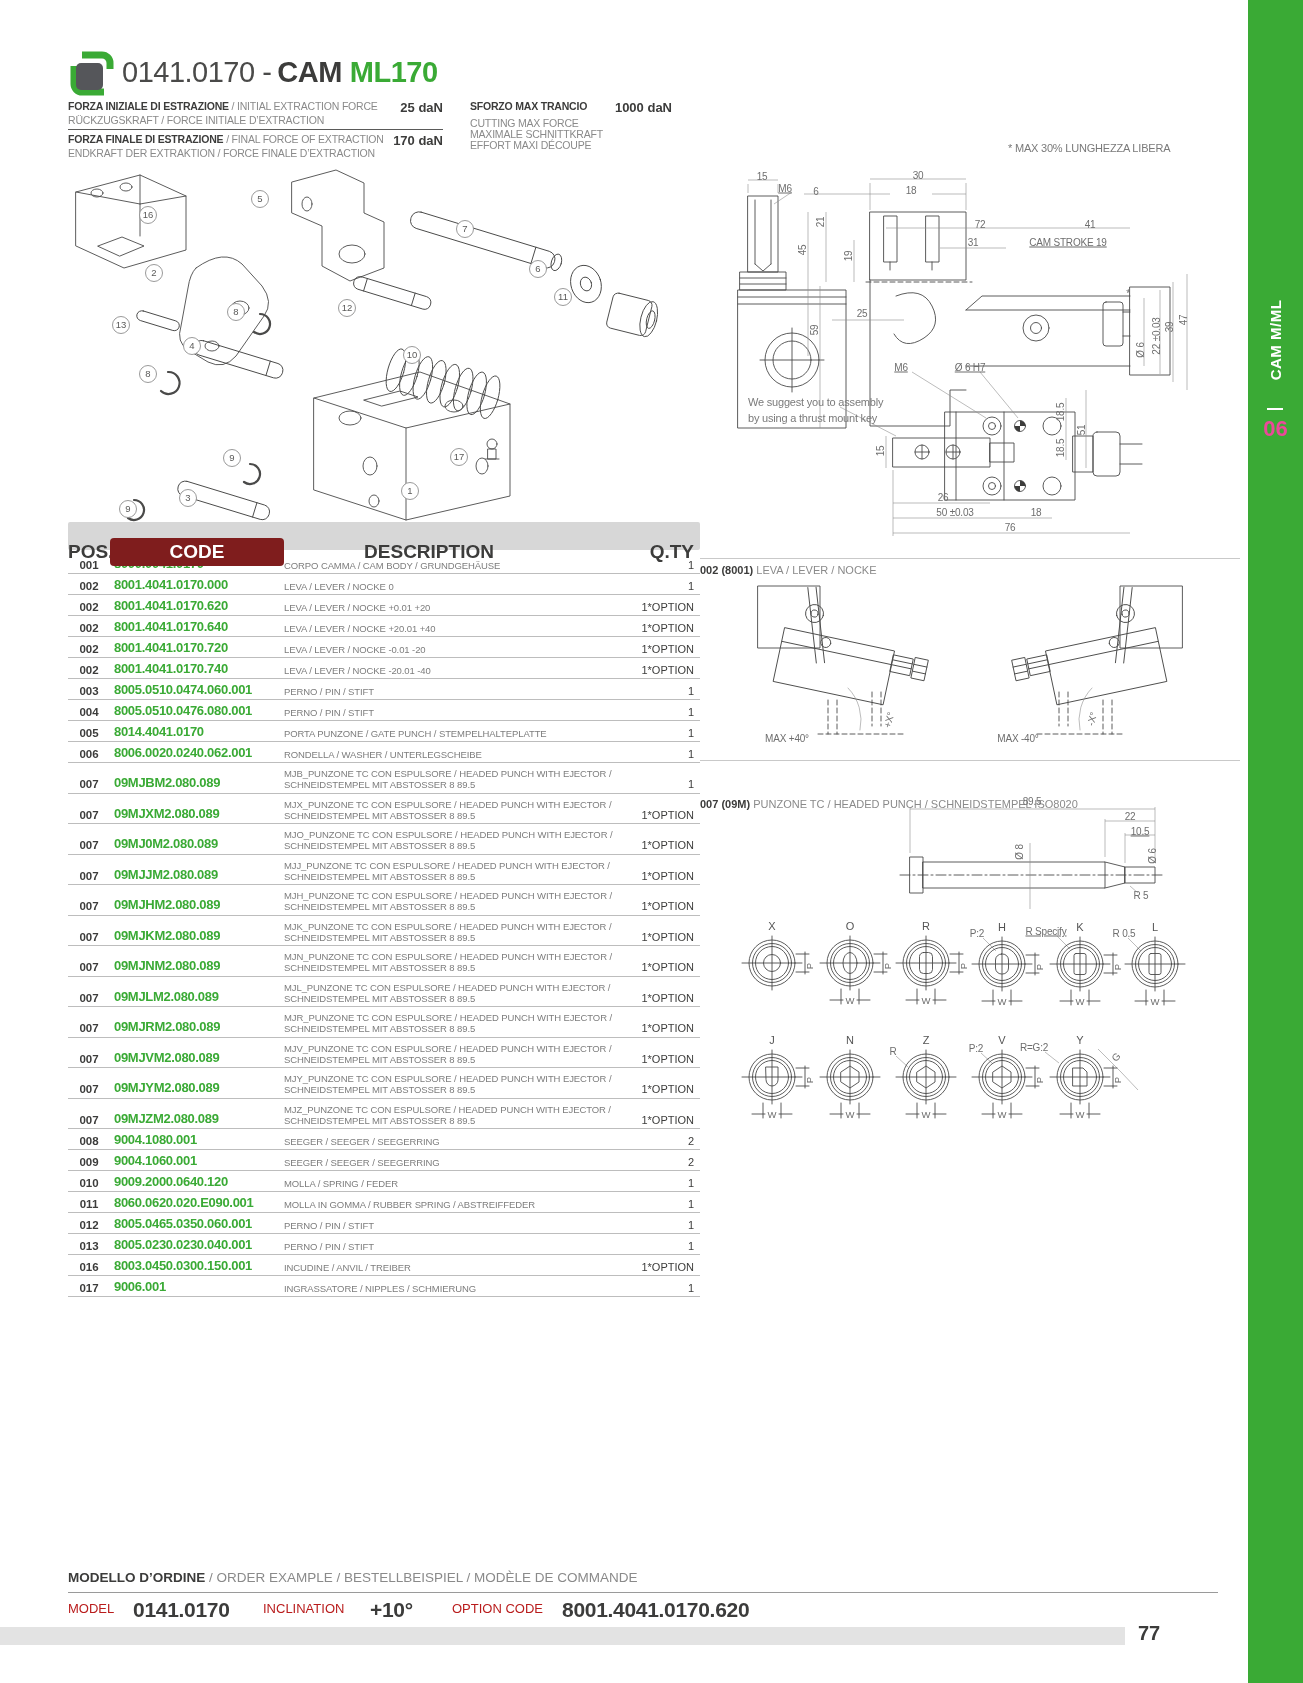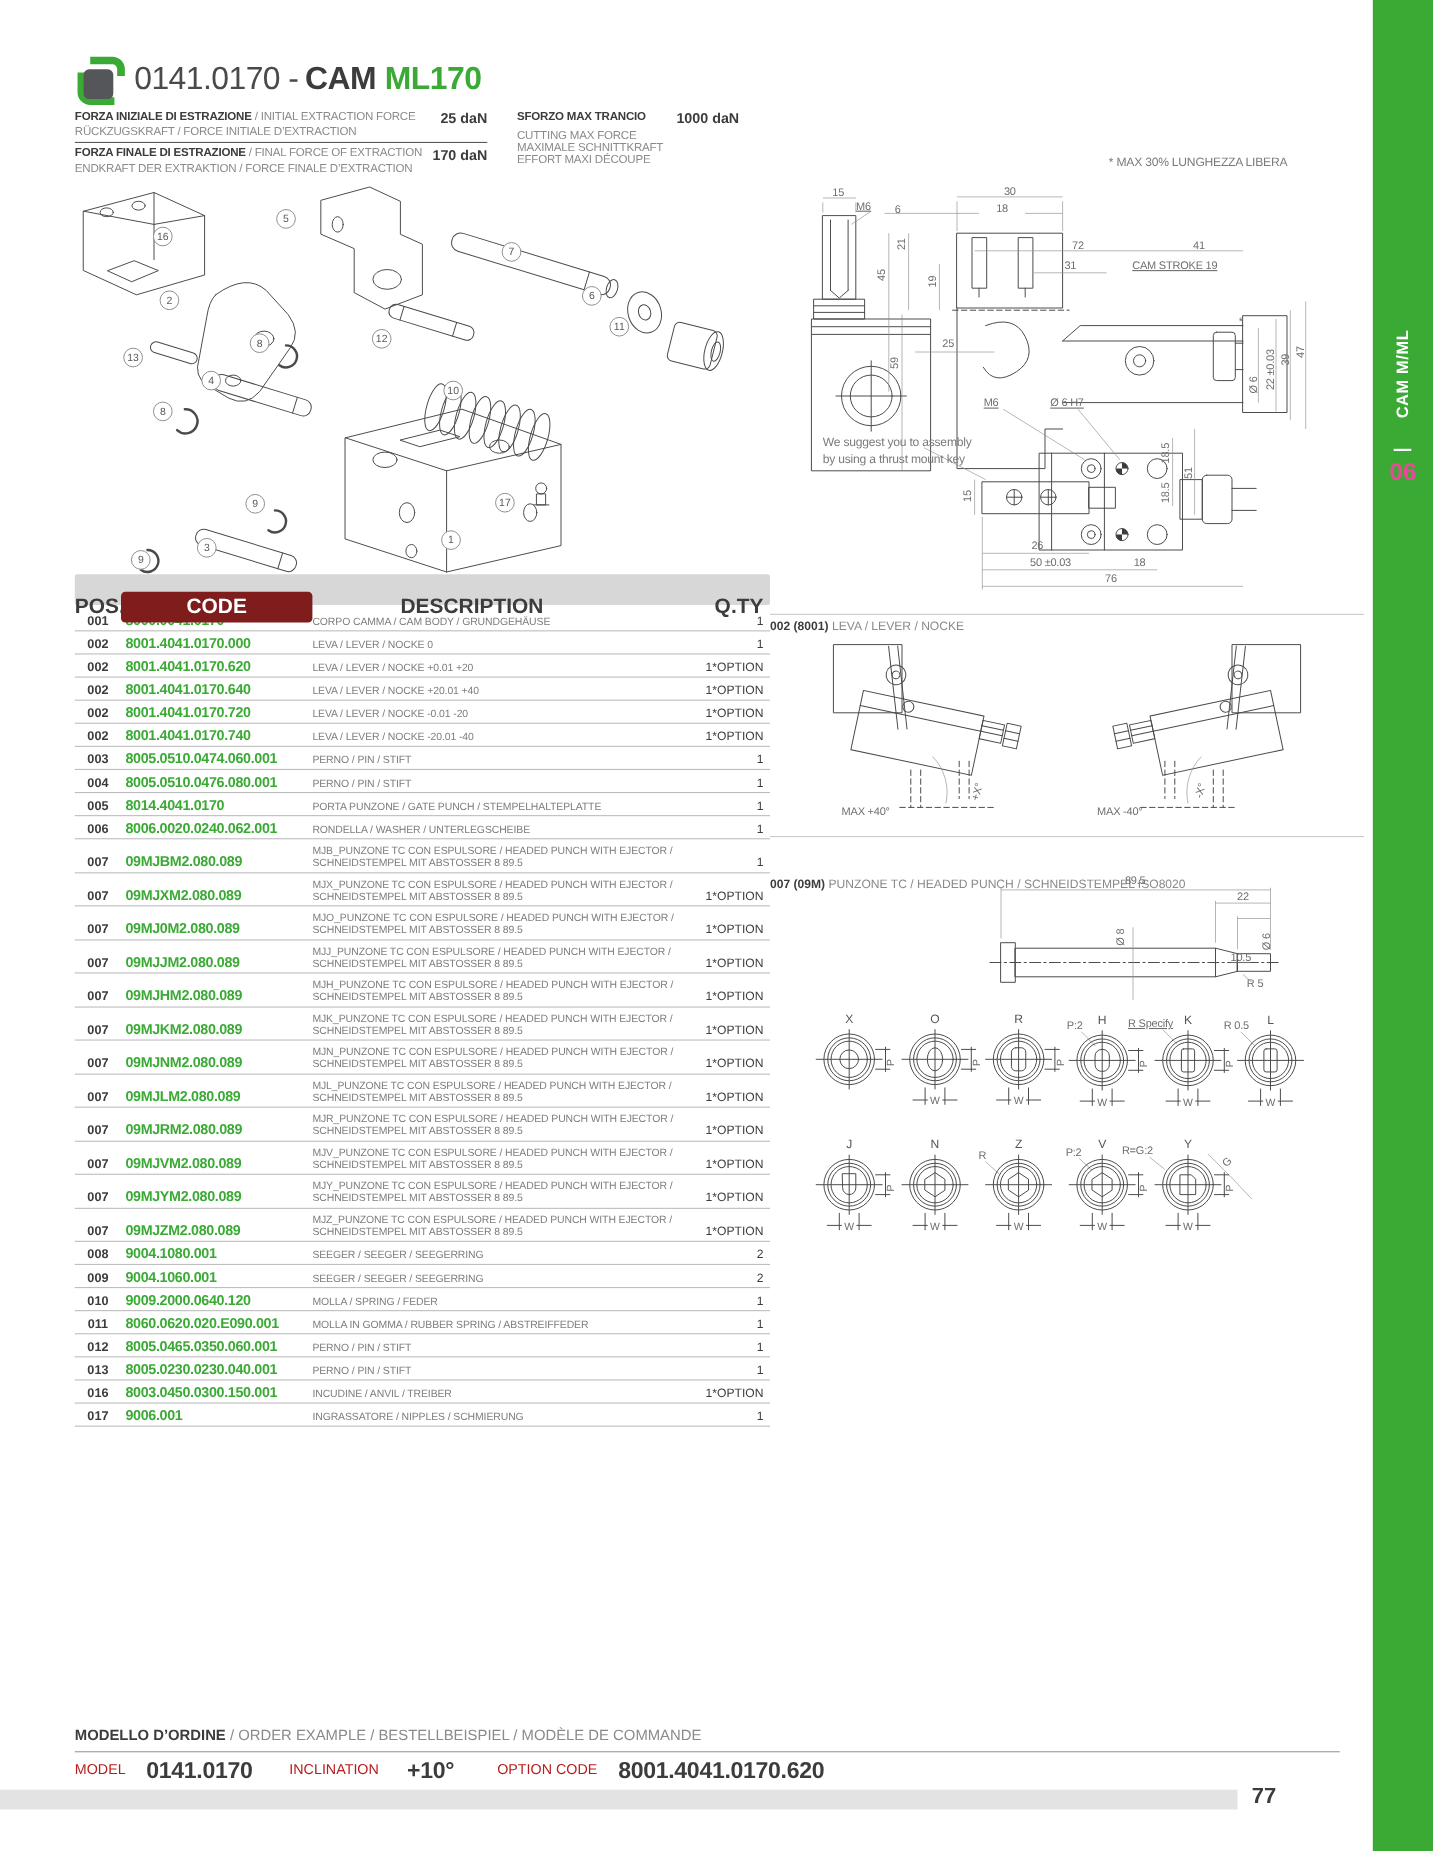--- a/index.html
+++ b/index.html
@@ -815,21 +815,21 @@
         <line x1="413" y1="321" x2="413" y2="343"></line>
         <line x1="404" y1="323" x2="417" y2="323"></line>
         <line x1="404" y1="341" x2="417" y2="341"></line>
         <text x="421" y="335" class="stext" transform="rotate(-90 421 335)">P</text>
       </g>
     </g>
 </svg>
 <div class="dimlayer" style="left:700px;top:745px;width:540px;height:440px">
     <span class="dim" style="left: 332px; top: 56px;">89.5</span>
     <span class="dim" style="left: 430px; top: 71px;">22</span>
-    <span class="dim dimu" style="left: 428px; top: 86px; margin-top: 40px;">10.5</span>
+    <span class="dim dimu" style="left: 440px; top: 86px;">10.5</span>
     <span class="dim" style="left: 319px; top: 107px; transform: translate(-50%, -50%) rotate(-90deg);">Ø 8</span>
     <span class="dim" style="left: 452px; top: 111px; transform: translate(-50%, -50%) rotate(-90deg);">Ø 6</span>
     <span class="dim" style="left: 441px; top: 150px;">R 5</span>
     <span class="dim" style="left: 277px; top: 188px;">P:2</span>
     <span class="dim dimu" style="left: 346px; top: 186px;">R Specify</span>
     <span class="dim" style="left: 424px; top: 188px;">R 0.5</span>
     <span class="dim" style="left: 193px; top: 306px;">R</span>
     <span class="dim" style="left: 276px; top: 303px;">P:2</span>
     <span class="dim" style="left: 334px; top: 302px;">R=G:2</span>
     <span class="dim" style="left: 416px; top: 312px; transform: translate(-50%, -50%) rotate(-45deg);">G</span>

